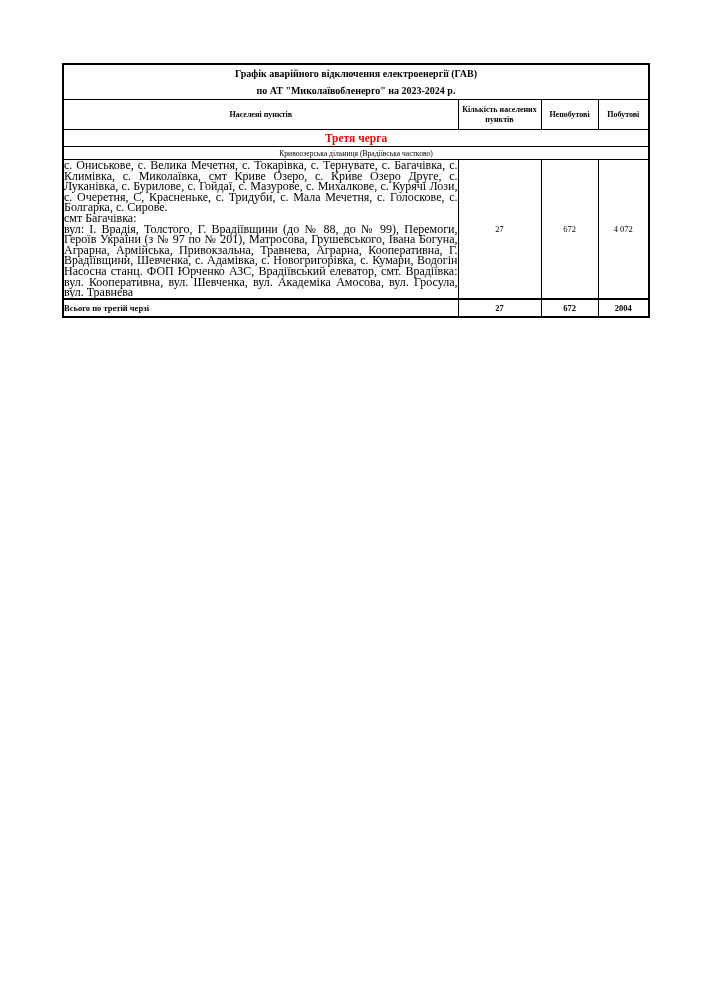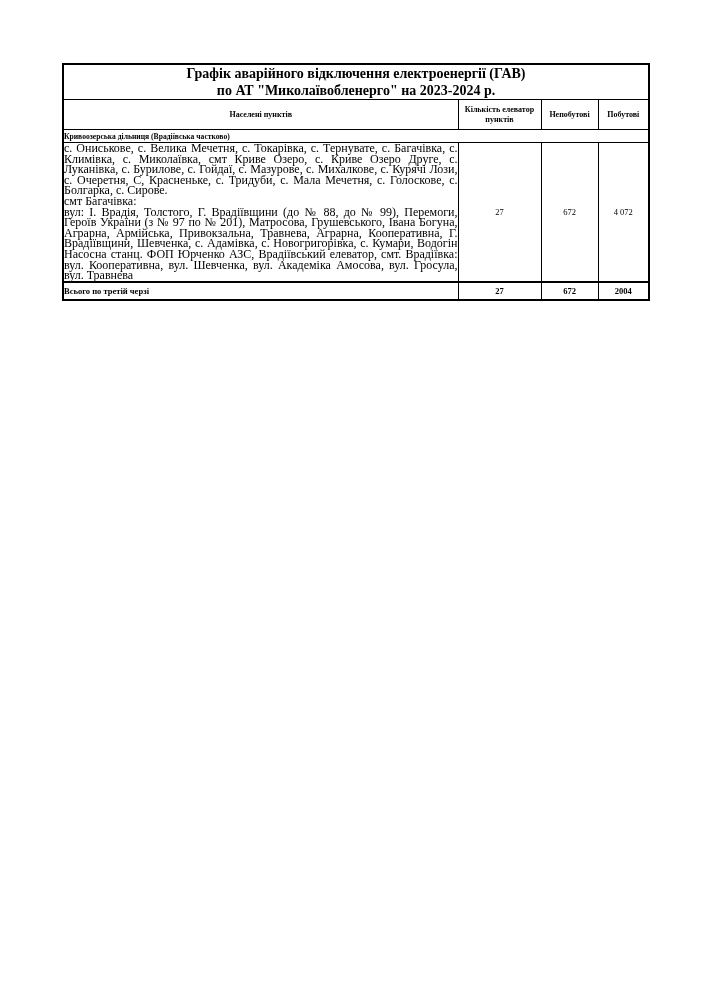--- a/index.html
+++ b/index.html
@@ -35,42 +35,43 @@
     vertical-align: middle;
   }
   col.c-settlements { width: 395px; }
   col.c-count { width: 83px; }
   col.c-nonhh { width: 57px; }
   col.c-hh { width: 51px; }
 
   .title-cell {
     text-align: center;
     font-weight: bold;
-    font-size: 14px;
+    font-size: 10px;
     line-height: 17px;
     padding: 1px 0 2px 0;
     border-bottom: 2px solid #000;
   }
   .col-header-cell {
     text-align: center;
     font-weight: bold;
     font-size: 8px;
     line-height: 10px;
     height: 29px;
     border-bottom: 2px solid #000;
   }
   .queue-cell {
     text-align: center;
     font-weight: bold;
     font-size: 11.5px;
     height: 16px;
     color: #dd0b0b;
   }
   .section-cell {
-    font-weight: bold;
+    text-align: center;
+    font-weight: normal;
     font-size: 7.6px;
     height: 12px;
   }
   .settlements-cell {
     font-size: 12px;
     line-height: 10.6px;
     text-align: justify;
     padding: 3px 4px 4px 4px;
     vertical-align: top;
     height: 114px;
@@ -112,25 +113,28 @@
     <tbody>
         <tr>
       <td class="title-cell" colspan="4">
         <div>Графік аварійного відключення електроенергії  (ГАВ)</div>
         <div>по АТ "Миколаївобленерго" на 2023-2024 р.</div>
       </td>
     </tr>
 
     <tr>
       <td class="col-header-cell">Населені пунктів</td>
-      <td class="col-header-cell">Кількість елеватор пунктів</td>
+      <td class="col-header-cell">Кількість населених пунктів</td>
       <td class="col-header-cell">Непобутові</td>
       <td class="col-header-cell">Побутові</td>
     </tr>
 
+    <tr>
+      <td class="queue-cell" colspan="4" style="color: rgb(221, 11, 11);">Третя черга</td>
+    </tr>
 
     <tr>
       <td class="section-cell" colspan="4">Кривоозерська дільниця (Врадіївська частково)</td>
     </tr>
 
     <tr>
       <td class="settlements-cell">
         <div class="para">с. Ониськове, с. Велика Мечетня, с. Токарівка, с. Тернувате, с. Багачівка, с. Климівка, с. Миколаївка, смт Криве Озеро, с. Криве Озеро Друге, с. Луканівка, с. Бурилове, с. Гойдаї, с. Мазурове, с. Михалкове, с. Курячі Лози, с. Очеретня, С, Красненьке, с. Тридуби, с. Мала Мечетня, с. Голоскове, с. Болгарка, с. Сирове.</div>
         <div class="para">смт Багачівка:</div>
         <div class="para">вул: І. Врадія, Толстого, Г. Врадіївщини (до № 88, до № 99), Перемоги, Героїв України (з № 97 по № 201), Матросова, Грушевського, Івана Богуна, Аграрна, Армійська, Привокзальна, Травнева, Аграрна, Кооперативна, Г. Врадіївщини, Шевченка, с. Адамівка, с. Новогригорівка, с. Кумари, Водогін Насосна станц. ФОП Юрченко АЗС, Врадіївський елеватор, смт. Врадіївка: вул. Кооперативна, вул. Шевченка, вул. Академіка Амосова, вул. Гросула, вул. Травнева</div>

